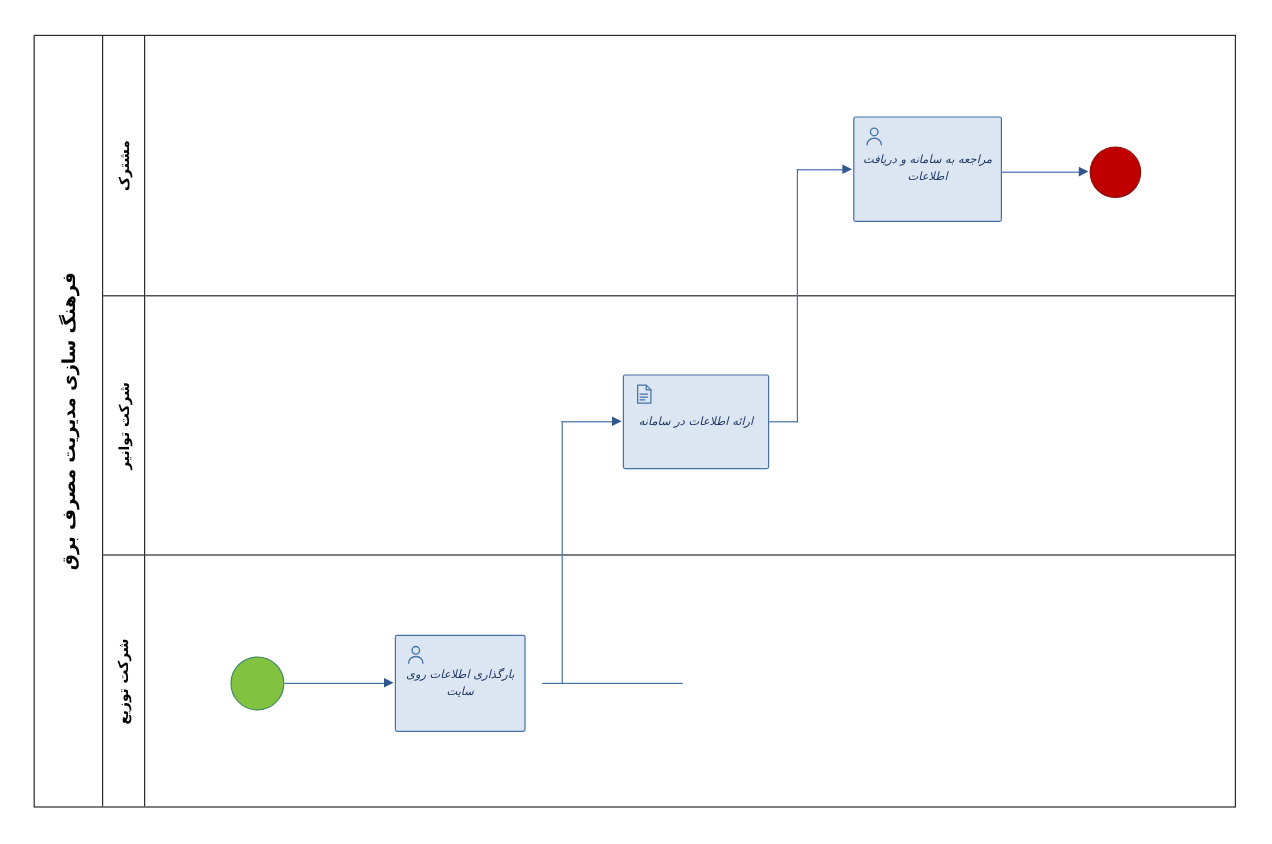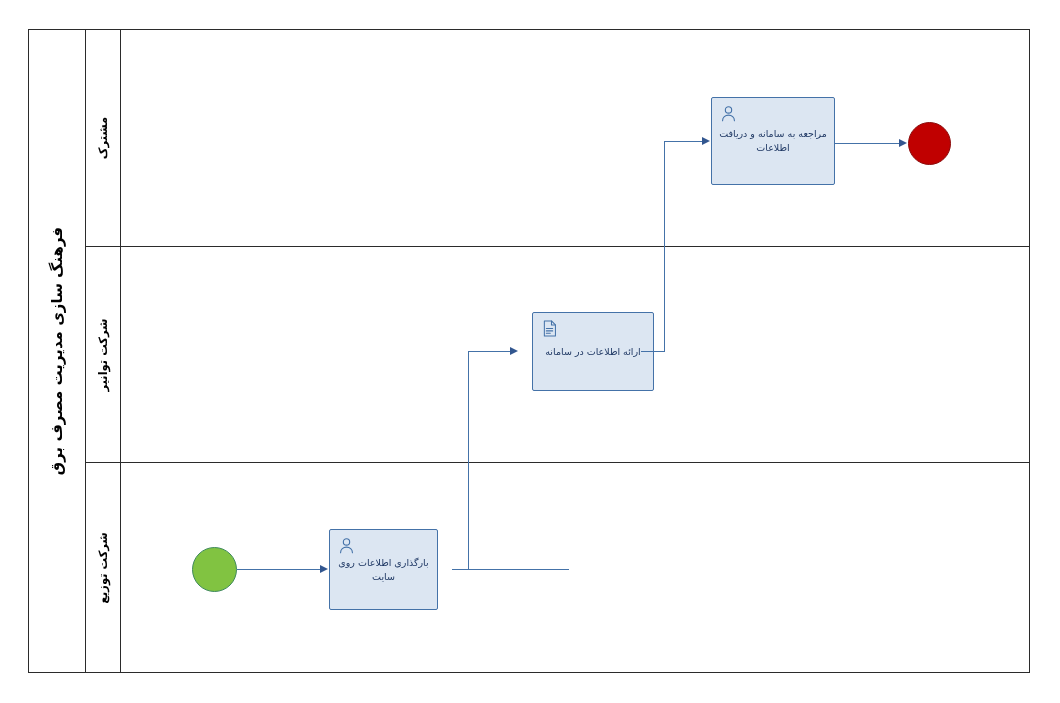--- a/index.html
+++ b/index.html
@@ -130,20 +130,21 @@
     position: absolute;
     left: 4px;
     right: 4px;
     top: 50%;
     transform: translateY(-50%);
     text-align: center;
     font-size: 9.5px;
     line-height: 1.5;
     color: #1f3864;
     direction: rtl;
+    font-style: italic;
   }
 
   .task-icon {
     position: absolute;
     left: 7px;
     top: 6px;
     width: 19px;
     height: 19px;
   }
   .task-icon svg { display: block; width: 100%; height: 100%; }
@@ -202,21 +203,21 @@
       <div class="task" style="left:208px; top:499px; width:109px; height:81px;">
         <span class="task-icon">
           <svg viewBox="0 0 24 24" fill="none" stroke="#4472a8" stroke-width="1.4" stroke-linecap="round" stroke-linejoin="round">
             <circle cx="12" cy="7.5" r="4"></circle>
             <path d="M4.5 21c0-4.2 3.4-7 7.5-7s7.5 2.8 7.5 7"></path>
           </svg>
         </span>
         <span class="task-label">بارگذاری اطلاعات روی سایت</span>
       </div>
 
-      <div class="task" style="left:398px; top:282px; width:122px; height:79px;margin-left:13px;">
+      <div class="task" style="left:398px; top:282px; width:122px; height:79px;">
         <span class="task-icon">
           <svg viewBox="0 0 24 24" fill="none" stroke="#4472a8" stroke-width="1.3" stroke-linecap="round" stroke-linejoin="round">
             <path d="M5.5 2.5h9l5 5v14h-14z"></path>
             <path d="M14.5 2.5v5h5"></path>
             <path d="M8 12h8M8 15h8M8 18h5"></path>
           </svg>
         </span>
         <span class="task-label">ارائه اطلاعات در سامانه</span>
       </div>
 

